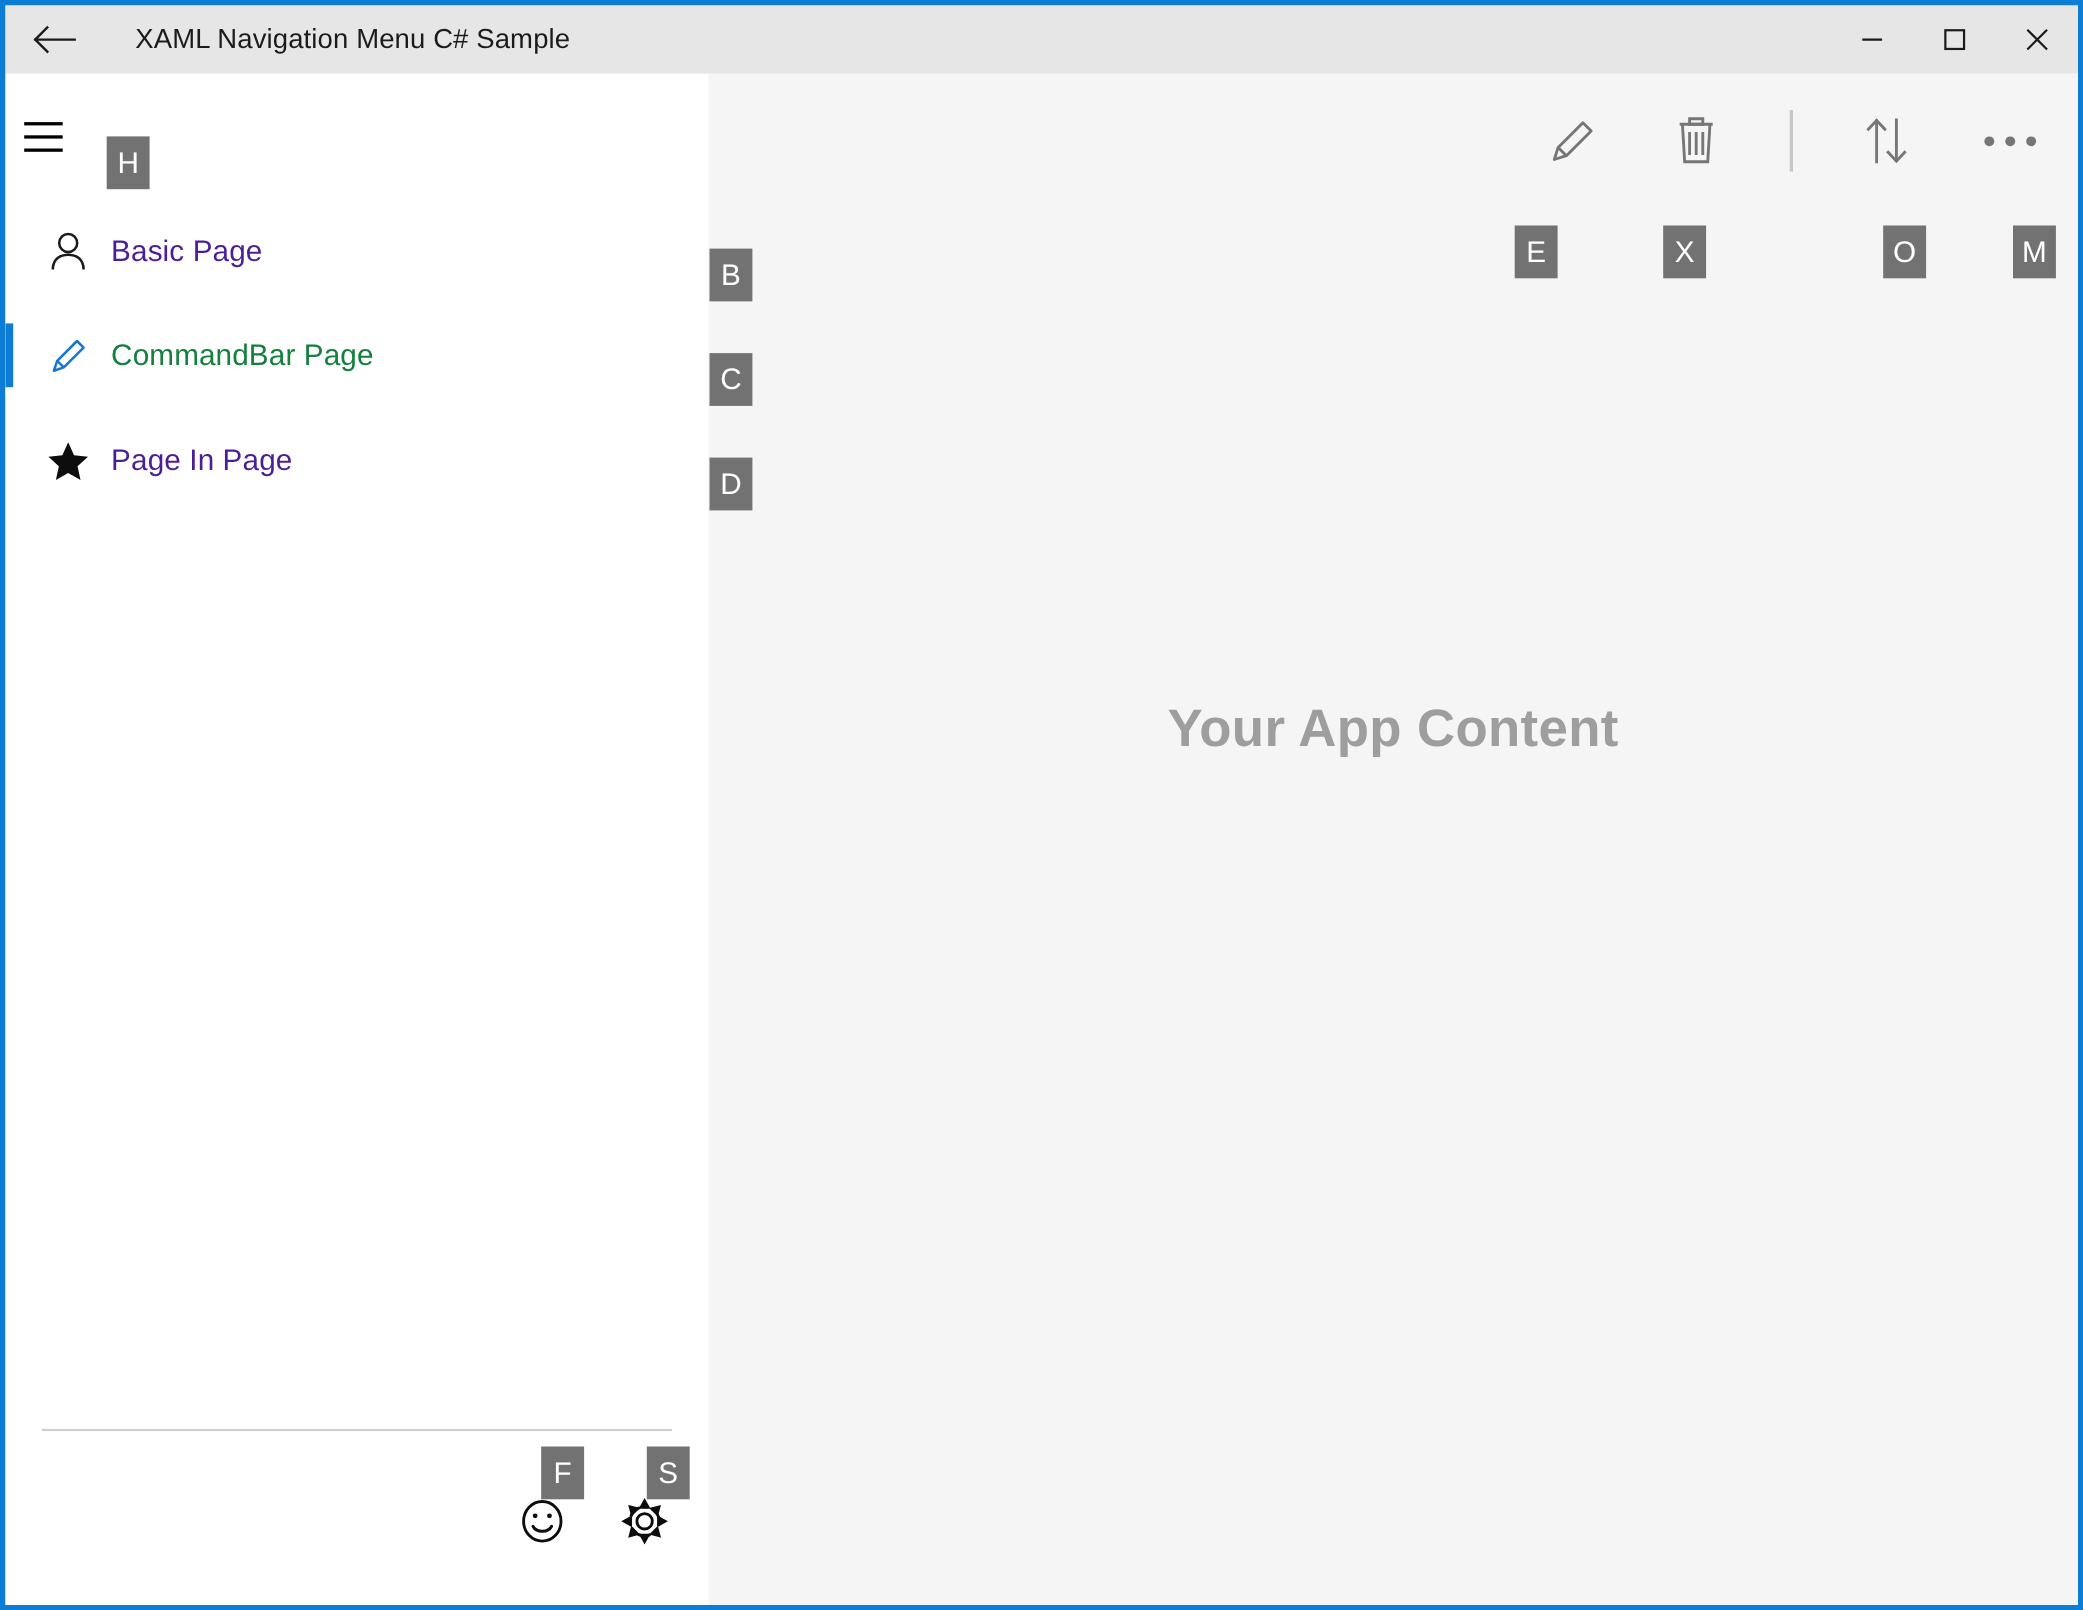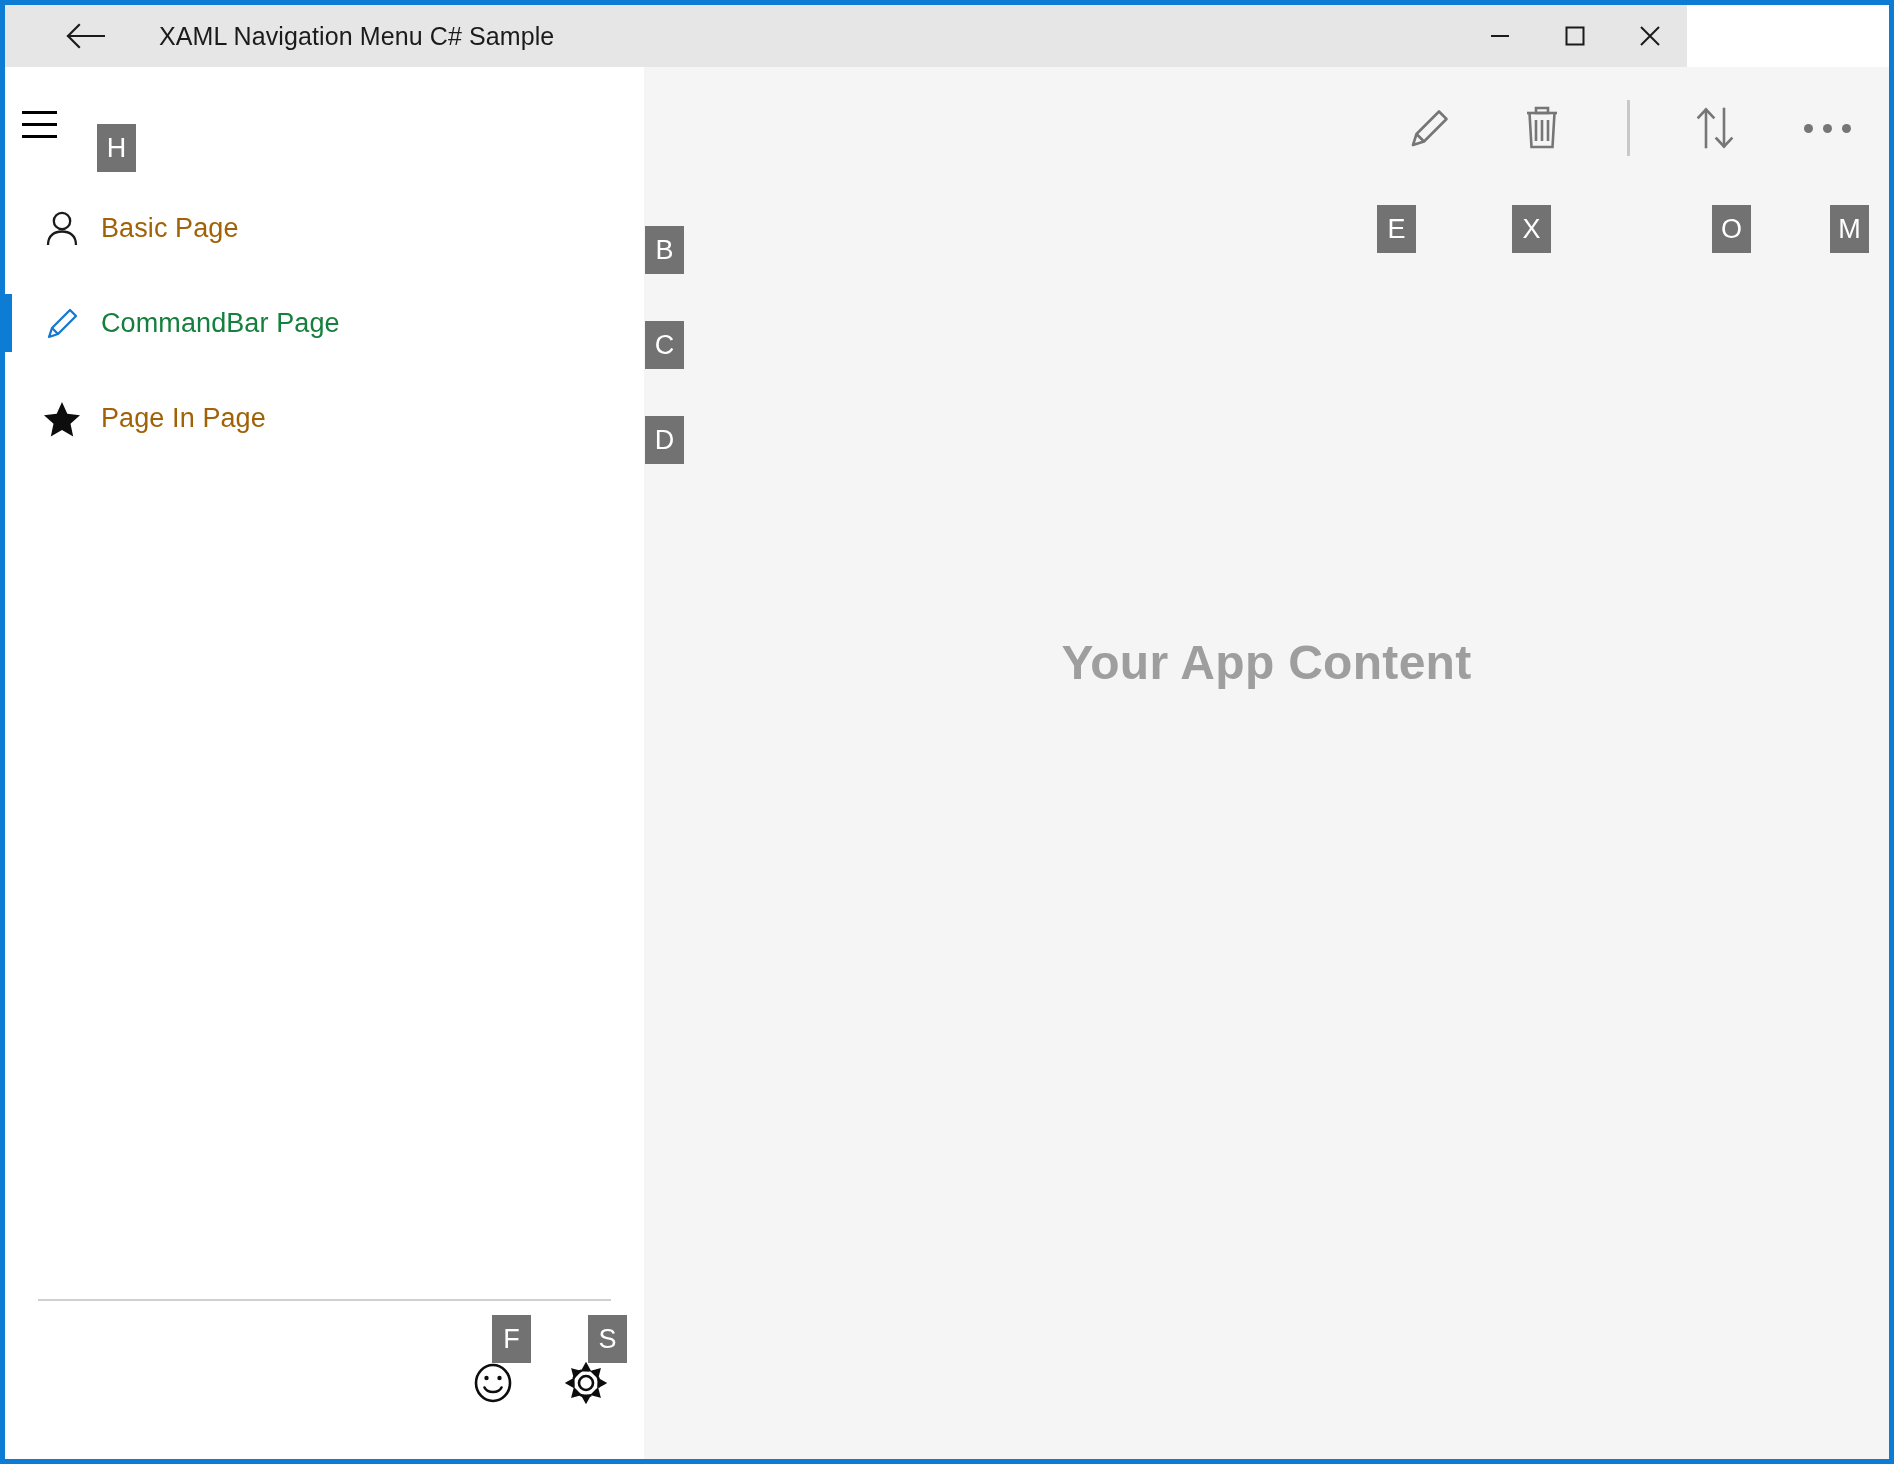--- a/index.html
+++ b/index.html
@@ -19,26 +19,25 @@
     width: 1894px;
     height: 1464px;
     border: 5px solid #0c7cd5;
     background: #ffffff;
   }
 
   
   #titlebar {
     position: absolute;
     left: 0; top: 0;
-    width: 1682px;
+    width: 1884px;
     height: 62px;
     background: #e6e6e6;
     display: flex;
     align-items: center;
-    padding-left: 36px;
   }
   #back-button {
     width: 88px; height: 62px;
     display: flex; align-items: center; justify-content: center;
     flex: 0 0 auto;
     cursor: pointer;
   }
   #back-button svg { display: block; }
   #title-text {
     font-size: 25px;
@@ -112,21 +111,21 @@
   .nav-item.selected .nav-indicator { background: #0c7cd5; }
   .nav-icon {
     width: 79px;
     margin-left: 17px;
     display: flex; align-items: center; justify-content: center;
     flex: 0 0 auto;
   }
   .nav-icon svg { display: block; }
   .nav-label {
     font-size: 27px;
-    color: #a16207;
+    color: #4c1d95;
     white-space: nowrap;
     letter-spacing: 0.1px;
   }
   .nav-item.selected .nav-label { color: #15803d; }
 
   
   #nav-separator {
     position: absolute;
     left: 33px;
     bottom: 158px;

